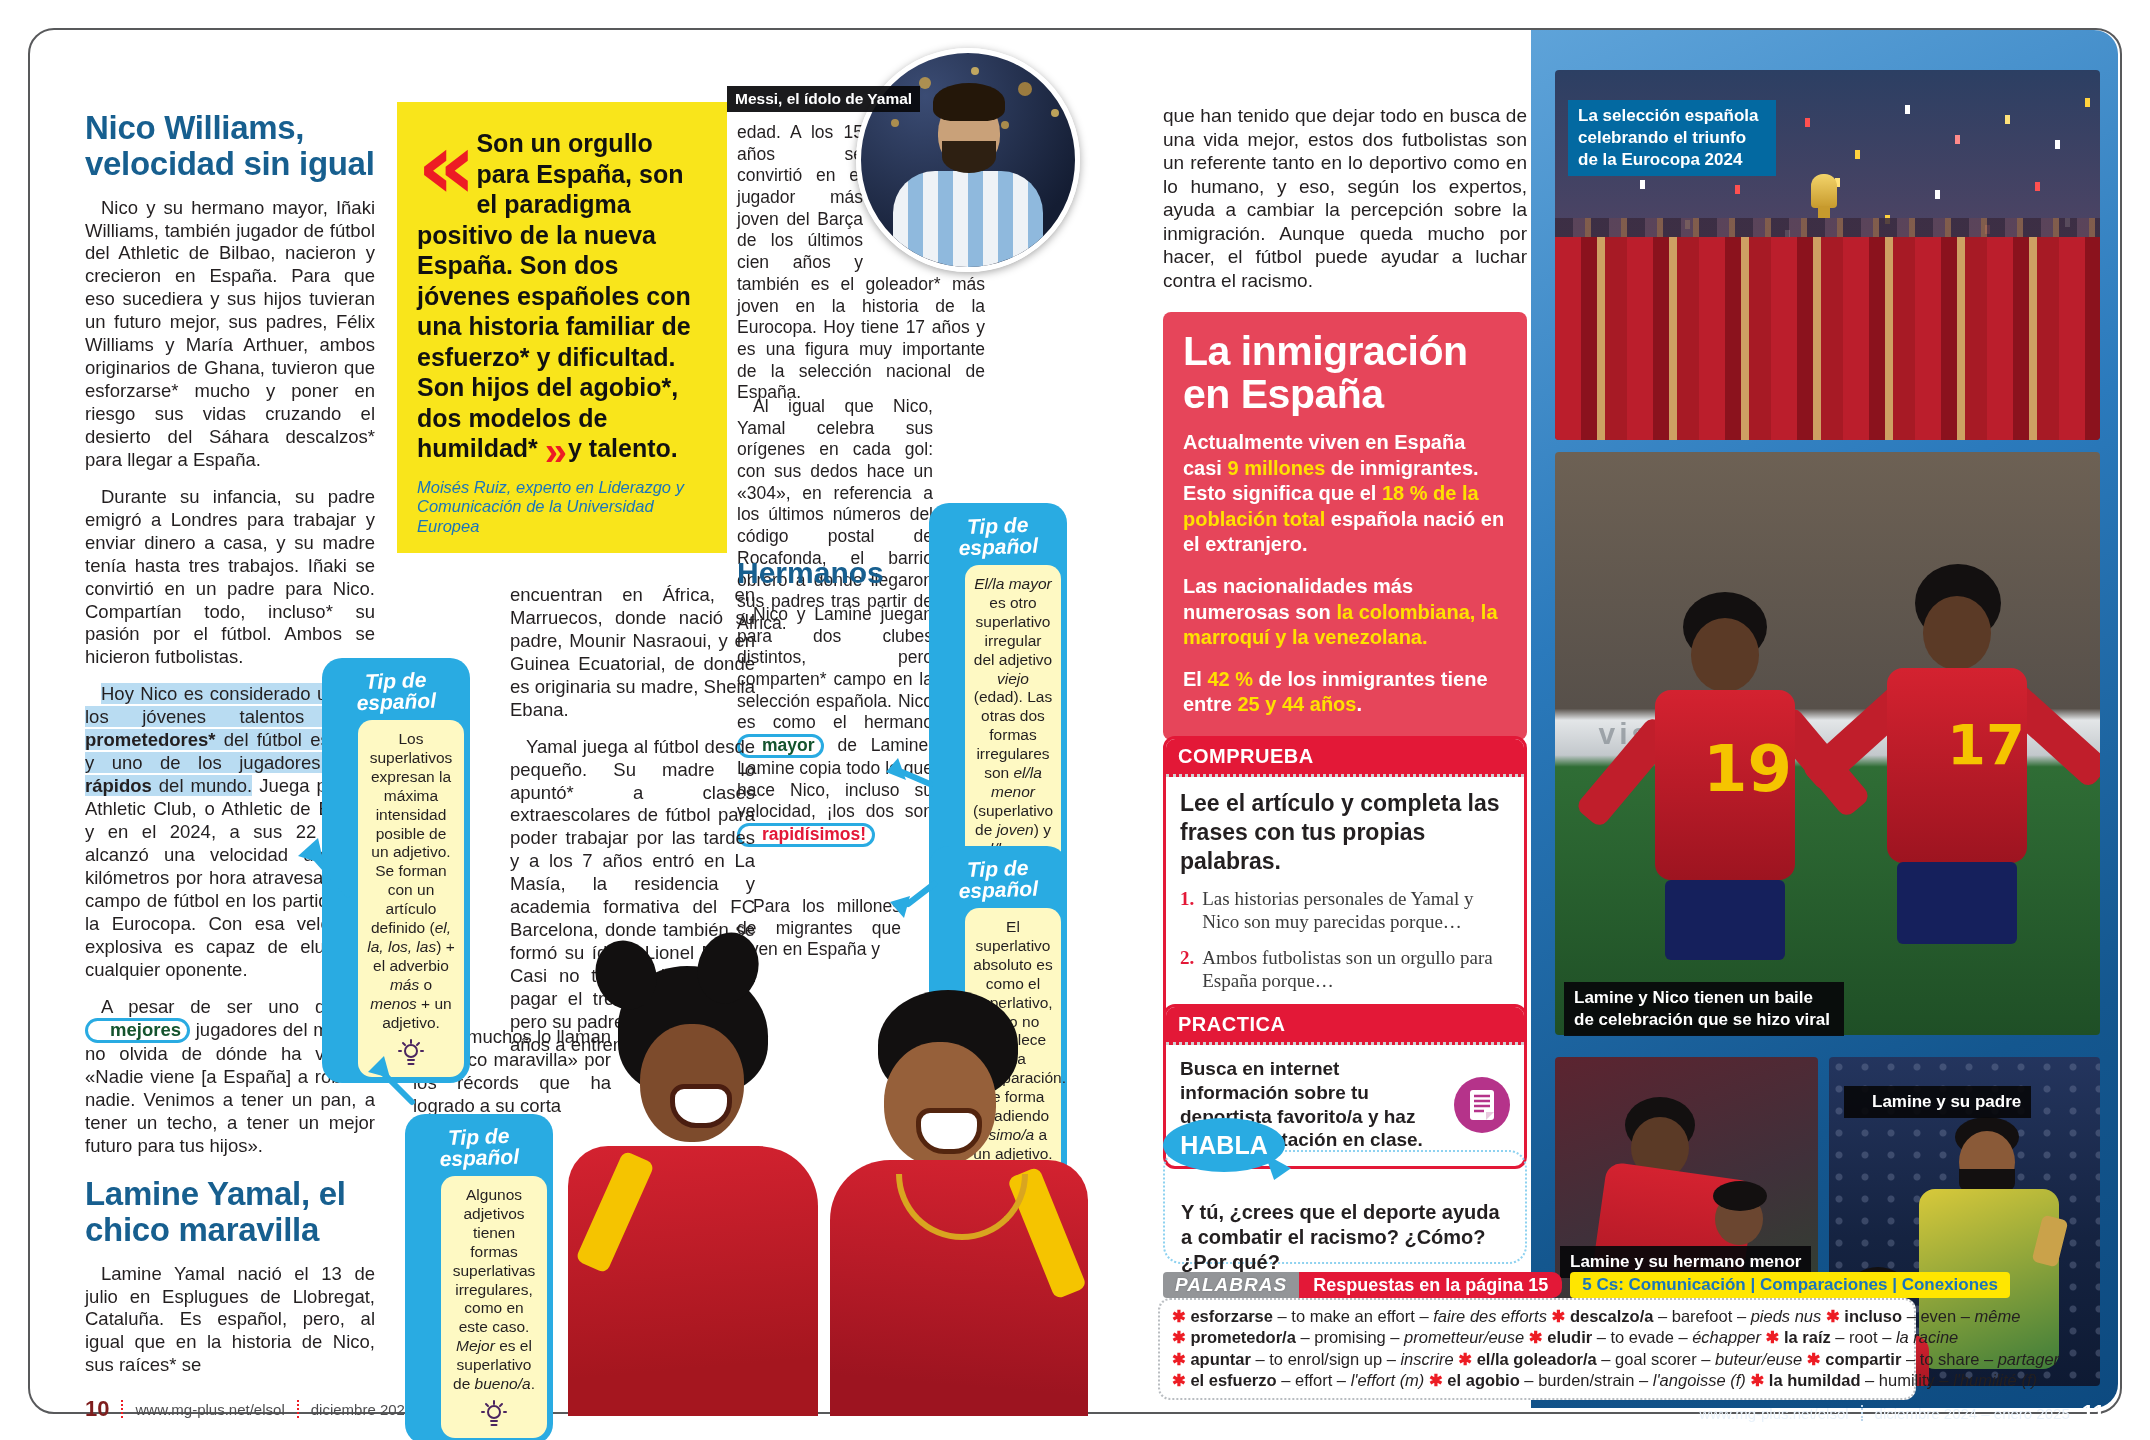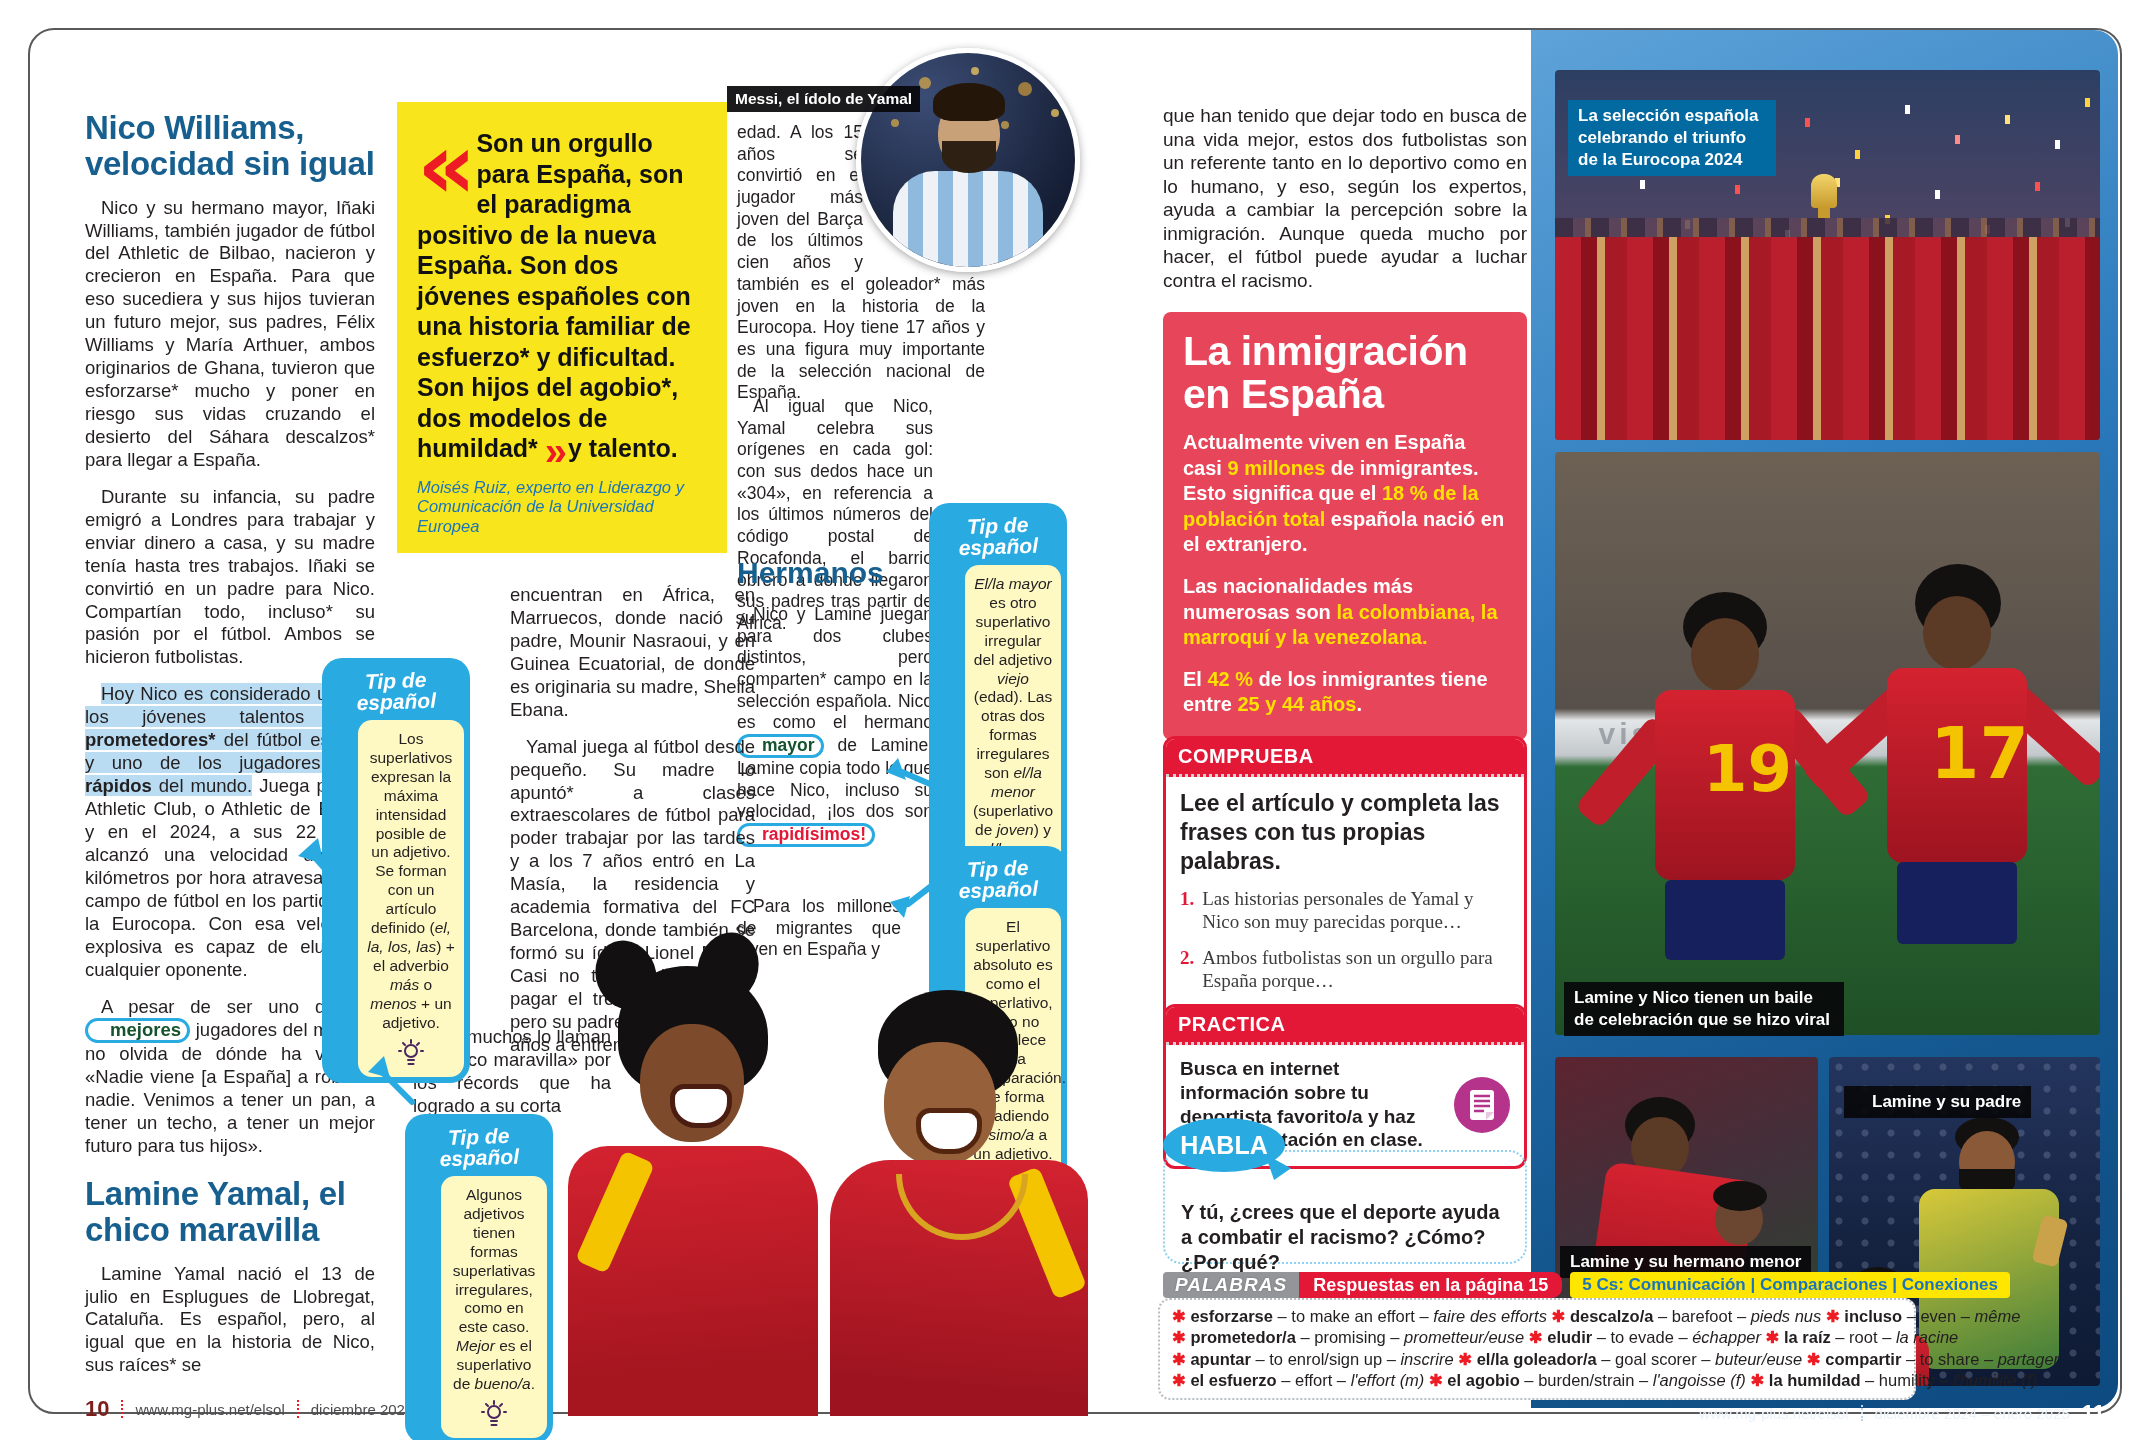--- a/index.html
+++ b/index.html
@@ -137,21 +137,21 @@
       <div class="torso" style="left:30px;top:98px;width:140px;height:190px;"></div>
       <div class="num" style="left:78px;top:140px;font-size:64px;">19</div>
       <div class="shorts" style="left:40px;top:288px;width:120px;height:80px;"></div>
     </div>
     <div class="pl" style="left:300px;top:120px;width:200px;height:460px;">
       <div class="hair" style="left:60px;top:-8px;width:86px;height:78px;"></div>
       <div class="head" style="left:68px;top:24px;width:68px;height:74px;"></div>
       <div class="arm" style="left:-12px;top:100px;width:34px;height:130px;transform:rotate(48deg);"></div>
       <div class="arm" style="left:180px;top:96px;width:34px;height:130px;transform:rotate(-48deg);"></div>
       <div class="torso" style="left:32px;top:96px;width:140px;height:195px;"></div>
-      <div class="num" style="left:75px;top:140px;font-size:71px;">17</div>
+      <div class="num" style="left:92px;top:140px;font-size:56px;">17</div>
       <div class="shorts" style="left:42px;top:290px;width:120px;height:82px;"></div>
     </div>
   </div>
   <div class="cap black" style="left:1564px;top:982px;width:260px;">Lamine y Nico tienen un baile de celebración que se hizo viral</div>
 
   <div class="photo" style="left:1555px;top:1057px;width:263px;height:329px;">
     <div class="ph3bg"></div>
     <div class="pl" style="left:30px;top:40px;width:200px;height:280px;">
       <div class="hair" style="left:40px;top:0;width:70px;height:56px;"></div>
       <div class="head" style="left:46px;top:20px;width:58px;height:62px;"></div>

